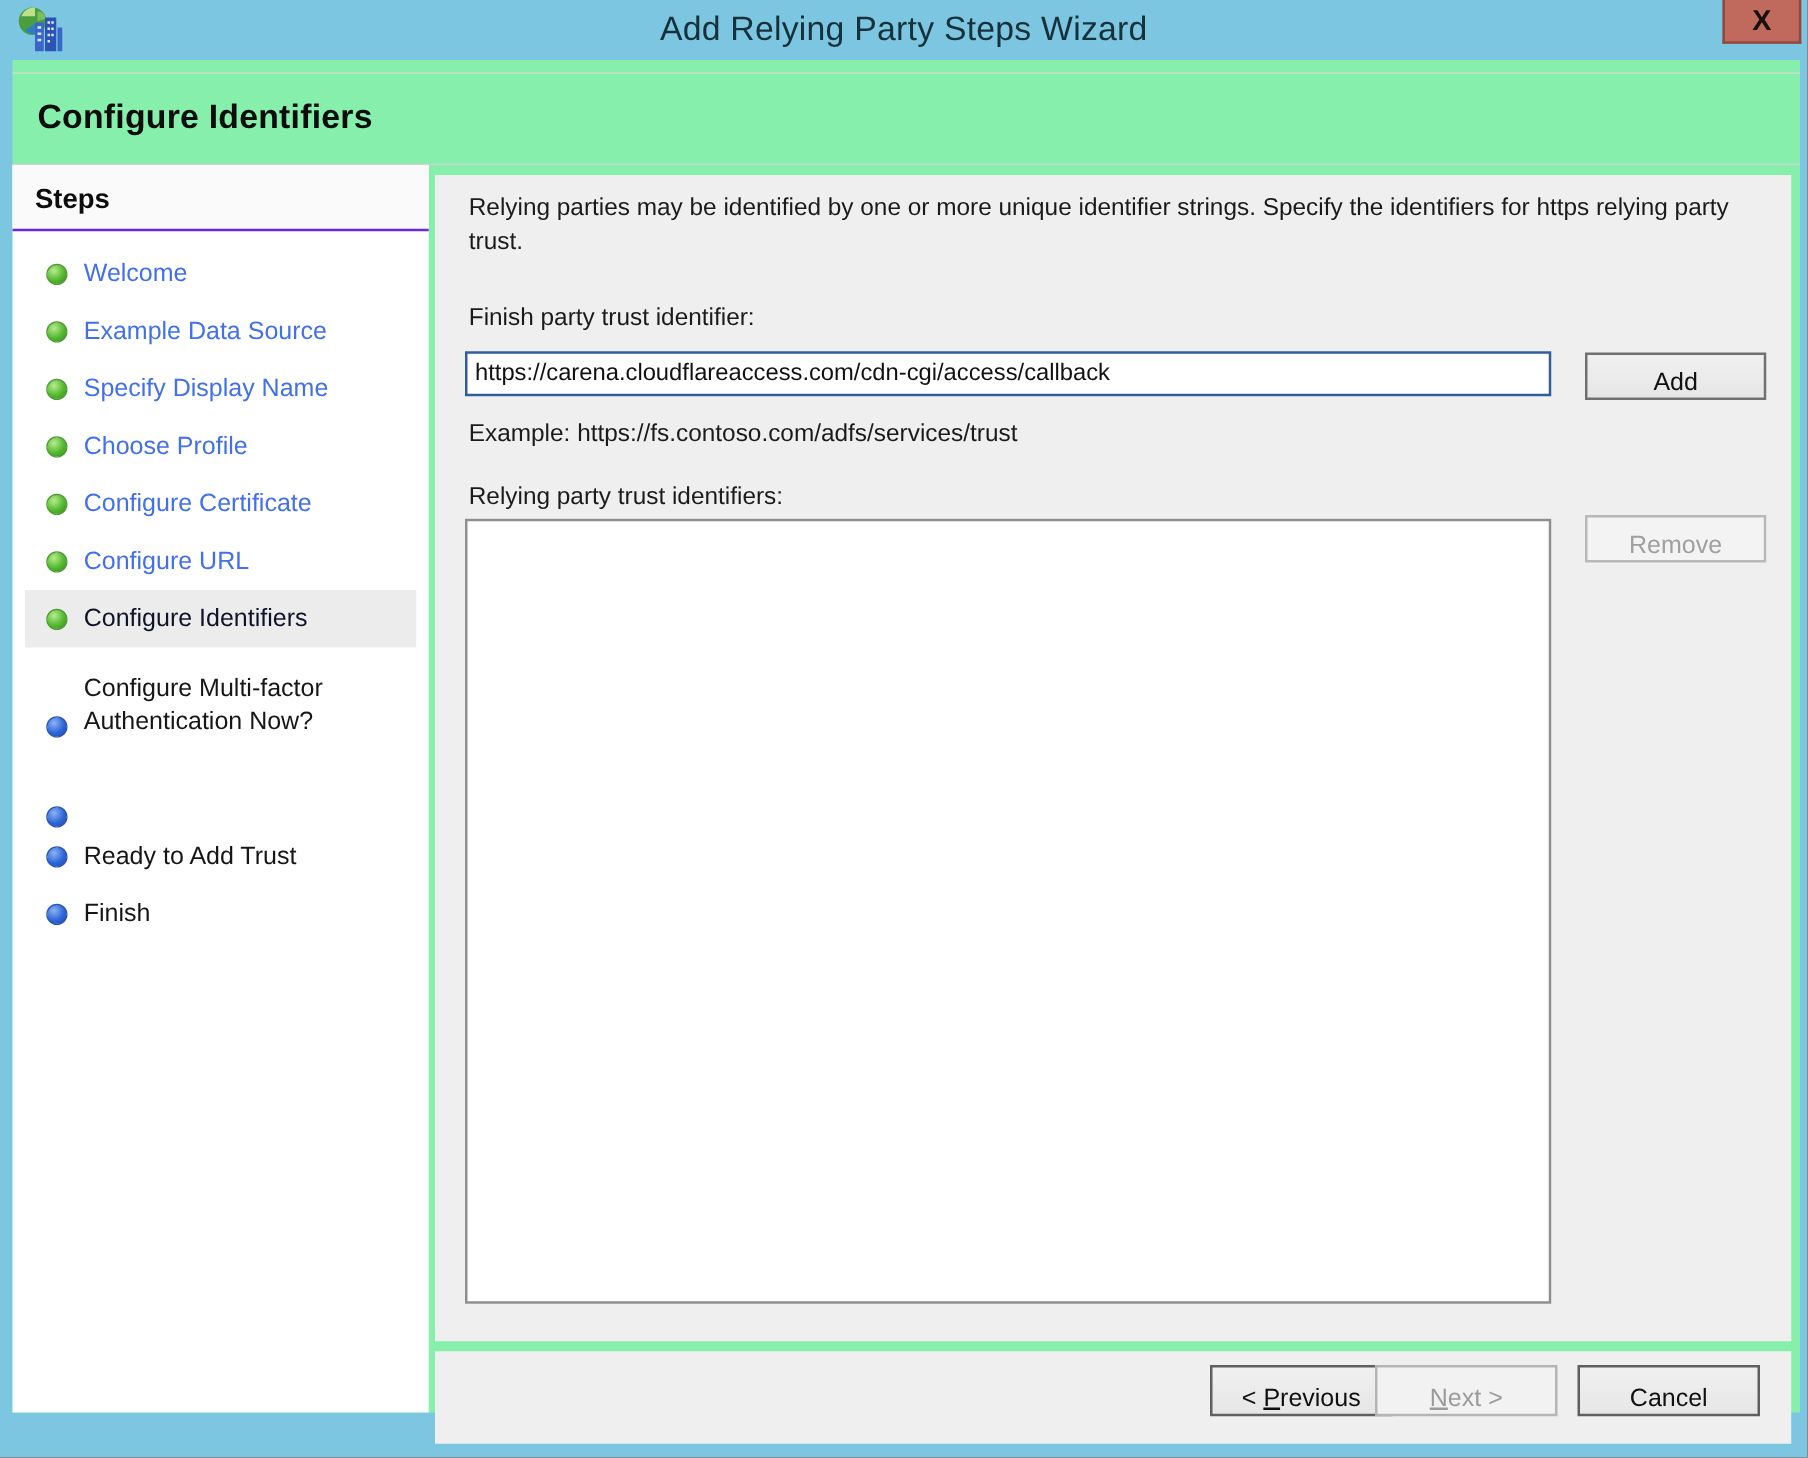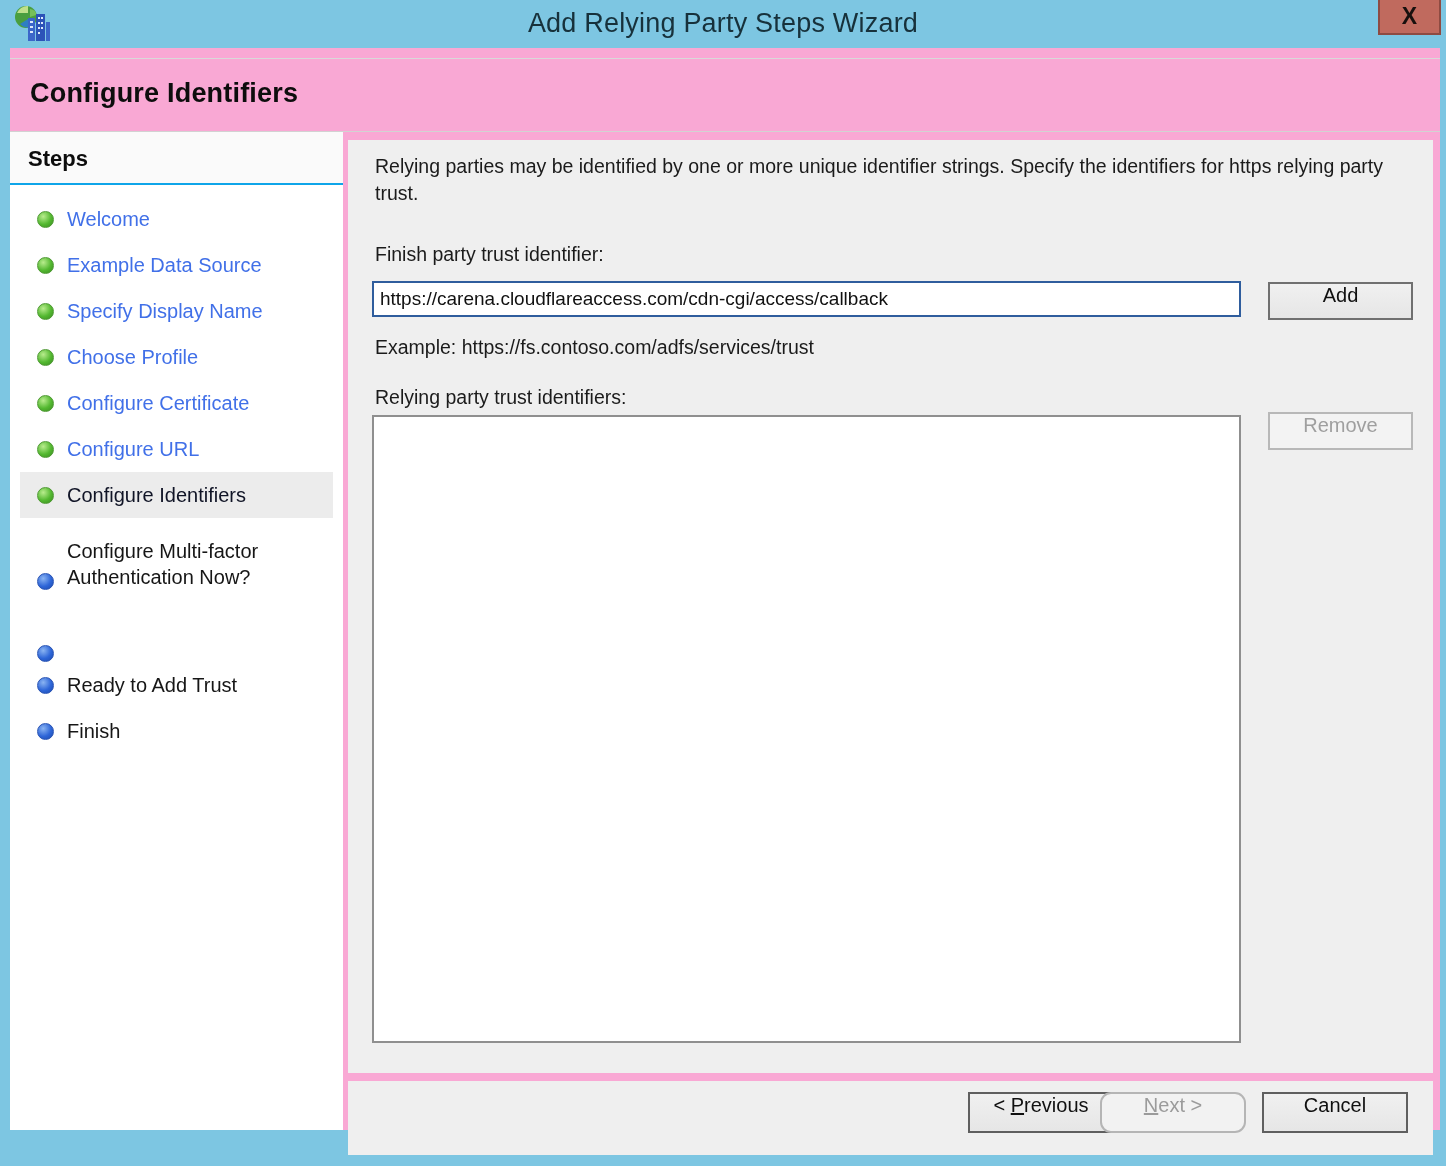--- a/index.html
+++ b/index.html
@@ -16,33 +16,33 @@
     font-size:27px;color:#17313b;letter-spacing:0.2px;
   }
   .close-btn{
     position:absolute;left:1378px;top:0;width:63px;height:35px;
     background:#c06a5e;border:2px solid #8e4b42;border-top:none;
     display:flex;align-items:center;justify-content:center;
     font-size:23px;font-weight:bold;color:#18100e;cursor:default;
   }
   
   .dialog{
-    position:absolute;left:10px;top:48px;width:1430px;height:1082px;background:#f9a8d4;
+    position:absolute;left:10px;top:48px;width:1430px;height:1082px;background:#86efac;
   }
   .top-hairline{position:absolute;left:0;top:10px;width:100%;height:1px;background:#d9d9d9;}
   .page-heading{
     position:absolute;left:20px;top:30px;font-size:27px;font-weight:bold;color:#0d0d0d;
     letter-spacing:0.2px;
   }
   .header-divider{position:absolute;left:0;top:83px;width:100%;height:1px;background:#d2d2d2;}
   
   .sidebar{position:absolute;left:0;top:84px;width:333px;bottom:0;background:#ffffff;}
   .steps-title{
     padding:14px 0 11px 18px;font-size:22px;font-weight:bold;color:#0d0d0d;
-    background:#fafafa;border-bottom:2px solid #0ea5e9;
+    background:#fafafa;border-bottom:2px solid #6d28d9;
   }
   ul.steps{list-style:none;margin:10px;padding:1px 0 0 0;}
   ul.steps li{
     display:flex;align-items:center;gap:13px;padding-left:17px;height:46px;
   }
   ul.steps li.two-line{
     height:72px;align-items:flex-end;padding-top:10px;
   }
   ul.steps li.two-line .bullet{margin-top:4px;}
   ul.steps li.current{background:#ececec;}
@@ -77,37 +77,37 @@
     font-family:"Liberation Sans",sans-serif;font-size:19px;color:#111;outline:none;
   }
   .example{position:absolute;left:27px;top:196px;font-size:19.5px;color:#1b1b1b;}
   .lbl-identifiers{top:246px;}
   .listbox{
     position:absolute;left:24px;top:275px;width:869px;height:628px;
     background:#ffffff;border:2px solid #8f8f8f;
   }
   
   .btn{
-    position:absolute;display:flex;align-items:flex-start;justify-content:center;
+    position:absolute;display:flex;align-items:flex-end;justify-content:center;
     font-family:"Liberation Sans",sans-serif;font-size:20px;color:#101010;
     background:linear-gradient(#f0f0f0,#e6e6e6);border:2px solid #5f5f5f;cursor:pointer;
   }
   .btn-add{left:920px;top:142px;width:145px;height:38px;border-color:#707070;}
   .btn-remove{
     left:920px;top:272px;width:145px;height:38px;
     color:#9f9f9f;border-color:#b8b8b8;background:#f3f3f3;cursor:default;
   }
   
   .footer{
     position:absolute;left:338px;top:1033px;width:1085px;height:74px;background:#efefef;
   }
   .btn-previous{left:620px;top:11px;width:146px;height:41px;}
   .btn-next{
     left:752px;top:11px;width:146px;height:41px;
-    color:#9b9b9b;border-color:#b5b5b5;background:#f2f2f2;cursor:default;border-radius:11px;
+    color:#9b9b9b;border-color:#b5b5b5;background:#f2f2f2;cursor:default;
   }
   .btn-cancel{left:914px;top:11px;width:146px;height:41px;}
   .key{text-decoration:underline;}
 </style>
 </head>
 <body>
 
 <div class="window">
 
   <div class="titlebar">

